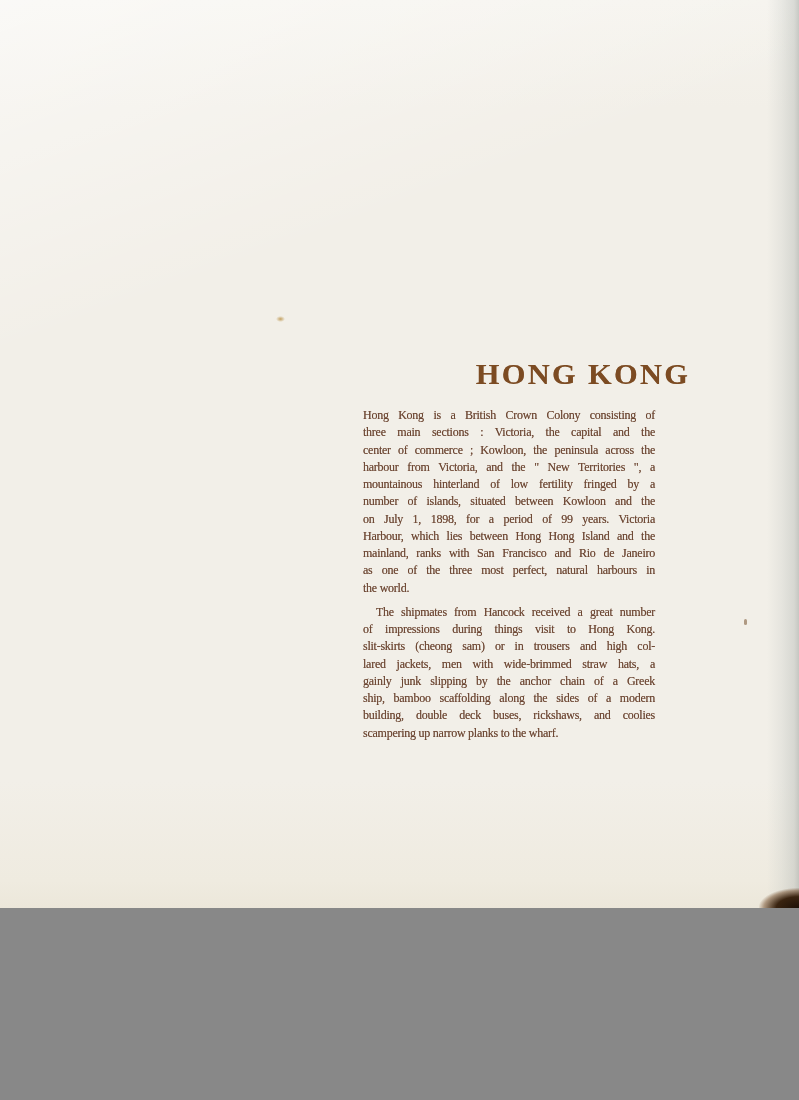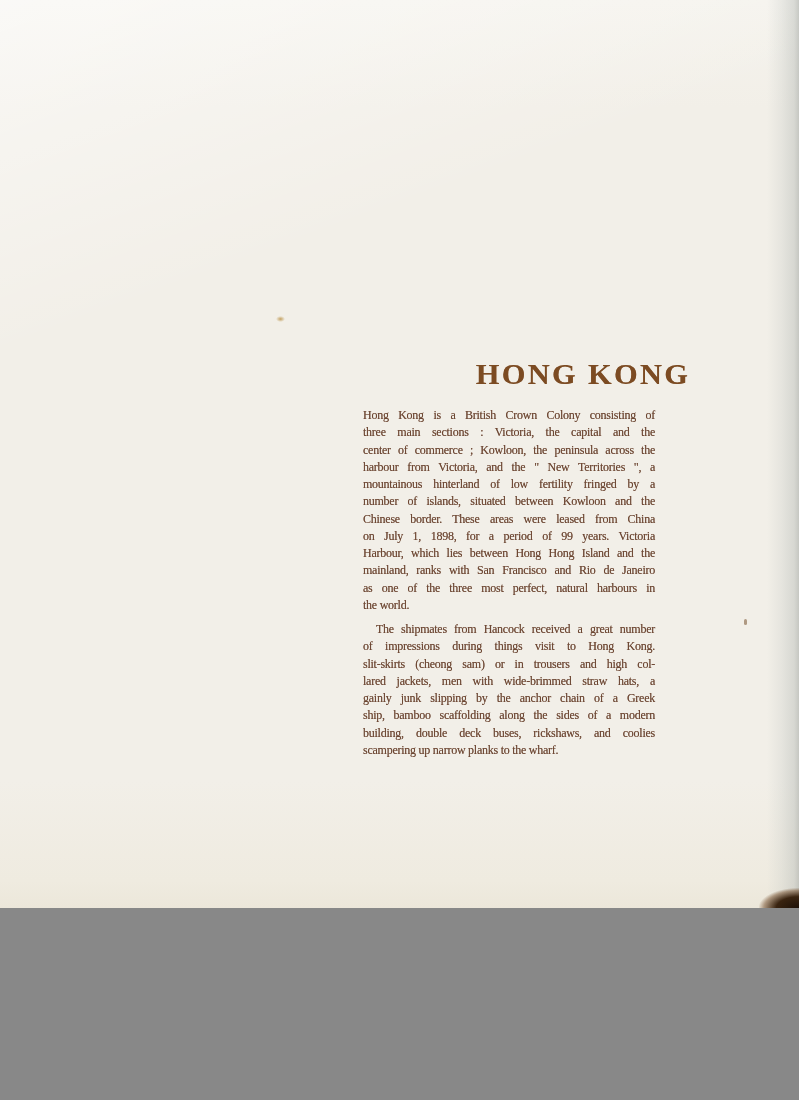--- a/index.html
+++ b/index.html
@@ -111,21 +111,20 @@
   <div class="title">HONG KONG</div>
 
   <div class="body-text">
       <div class="paragraph">
         <div class="line">Hong Kong is a British Crown Colony consisting of</div>
         <div class="line">three main sections : Victoria, the capital and the</div>
         <div class="line">center of commerce ; Kowloon, the peninsula across the</div>
         <div class="line">harbour from Victoria, and the " New Territories ", a</div>
         <div class="line">mountainous hinterland of low fertility fringed by a</div>
         <div class="line">number of islands, situated between Kowloon and the</div>
-        <div class="line">Chinese border. These areas were leased from China</div>
         <div class="line">on July 1, 1898, for a period of 99 years. Victoria</div>
         <div class="line">Harbour, which lies between Hong Hong Island and the</div>
         <div class="line">mainland, ranks with San Francisco and Rio de Janeiro</div>
         <div class="line">as one of the three most perfect, natural harbours in</div>
         <div class="line last">the world.</div>
       </div>
       <div class="paragraph">
         <div class="line indent">The shipmates from Hancock received a great number</div>
         <div class="line">of impressions during things visit to Hong Kong.</div>
         <div class="line">slit-skirts (cheong sam) or in trousers and high col-</div>

